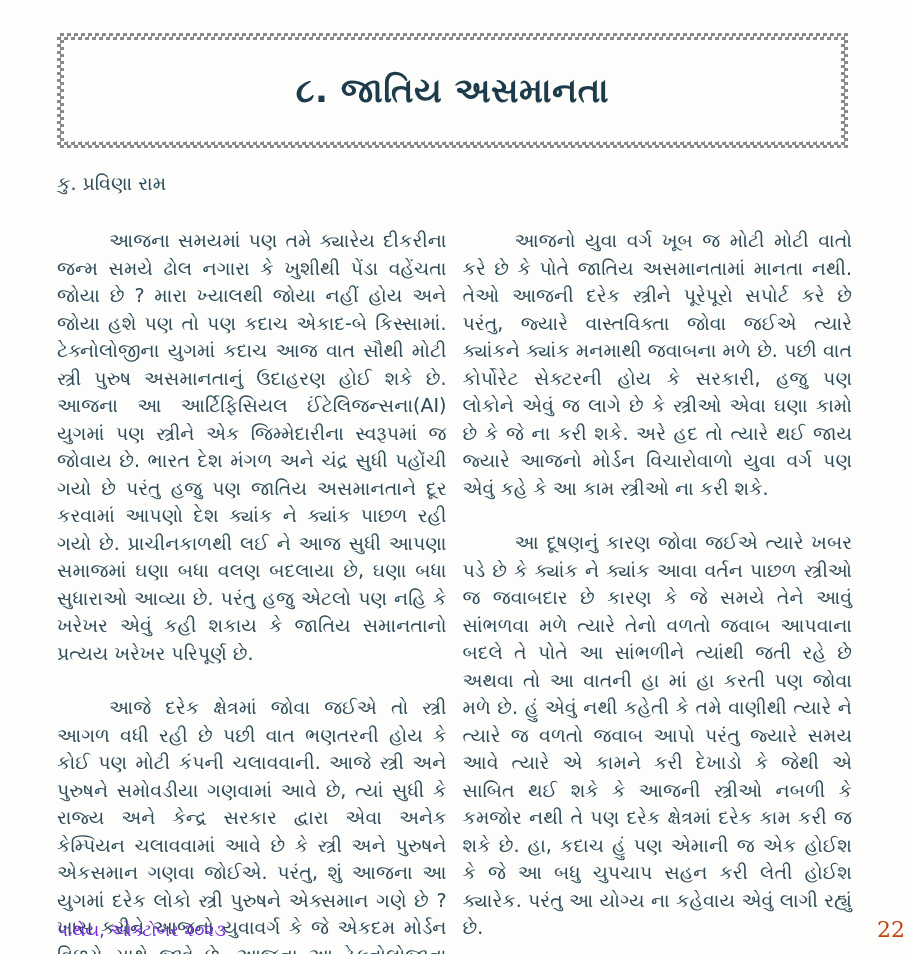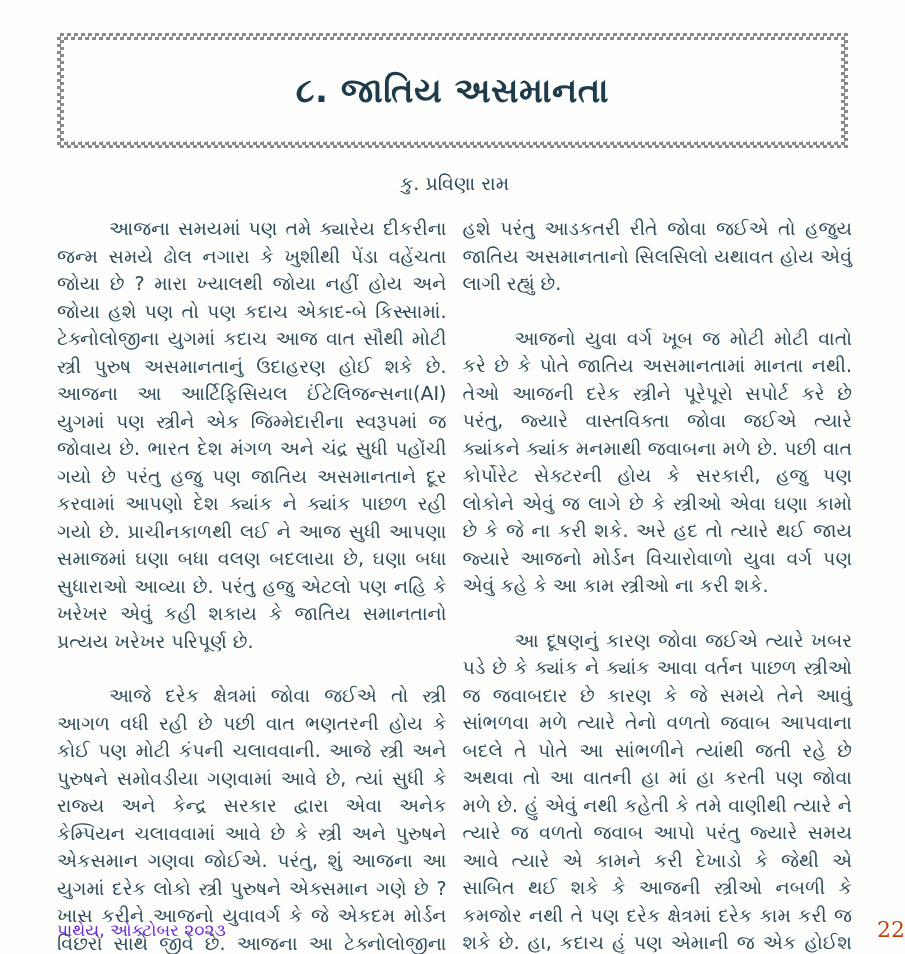--- a/index.html
+++ b/index.html
@@ -28,37 +28,37 @@
     display:flex;align-items:center;justify-content:center;
   }
   .page-title{
     font-size:34px;
     font-weight:600;
     color:#1d3b4a;
     letter-spacing:.5px;
   }
   .byline{
     margin:24px 53px 0 57px;
-    text-align:center;
+    text-align:left;
     font-size:19px;
     color:#2c4a57;
   }
   .columns{
     margin:20px 53px 0 57px;
     display:grid;
     grid-template-columns:1fr 1fr;
     column-gap:16px;
   }
   .col{
     font-size:19px;
     line-height:27.5px;
     text-align:justify;
     color:#2c4a57;
   }
-  .col p{margin:0 0 27px 0;}
+  .col p{margin:12px 0 27px 0;}
   .col p.indent{text-indent:52px;}
   .col p:last-child{margin-bottom:0;}
   .footer{
     position:absolute;
     left:0;right:0;bottom:12px;
     height:30px;
   }
   .journal{
     position:absolute;
     left:57px;bottom:2px;
@@ -86,21 +86,20 @@
   </div>
 
   <div class="byline">કુ. પ્રવિણા રામ</div>
 
   <div class="columns">
     <div class="col">
       <p class="indent">આજના સમયમાં પણ તમે ક્યારેય દીકરીના જન્મ સમયે ઢોલ નગારા કે ખુશીથી પેંડા વહેંચતા જોયા છે ? મારા ખ્યાલથી જોયા નહીં હોય અને જોયા હશે પણ તો પણ કદાચ એકાદ-બે કિસ્સામાં. ટેક્નોલોજીના યુગમાં કદાચ આજ વાત સૌથી મોટી સ્ત્રી પુરુષ અસમાનતાનું ઉદાહરણ હોઈ શકે છે. આજના આ આર્ટિફિસિયલ ઈંટેલિજન્સના(AI) યુગમાં પણ સ્ત્રીને એક જિમ્મેદારીના સ્વરૂપમાં જ જોવાય છે. ભારત દેશ મંગળ અને ચંદ્ર સુધી પહોંચી ગયો છે પરંતુ હજુ પણ જાતિય અસમાનતાને દૂર કરવામાં આપણો દેશ ક્યાંક ને ક્યાંક પાછળ રહી ગયો છે. પ્રાચીનકાળથી લઈ ને આજ સુધી આપણા સમાજમાં ઘણા બધા વલણ બદલાયા છે, ઘણા બધા સુધારાઓ આવ્યા છે. પરંતુ હજુ એટલો પણ નહિ કે ખરેખર એવું કહી શકાય કે જાતિય સમાનતાનો પ્રત્યય ખરેખર પરિપૂર્ણ છે.</p>
       <p class="indent">આજે દરેક ક્ષેત્રમાં જોવા જઈએ તો સ્ત્રી આગળ વધી રહી છે પછી વાત ભણતરની હોય કે કોઈ પણ મોટી કંપની ચલાવવાની. આજે સ્ત્રી અને પુરુષને સમોવડીયા ગણવામાં આવે છે, ત્યાં સુધી કે રાજ્ય અને કેન્દ્ર સરકાર દ્વારા એવા અનેક કેમ્પિયન ચલાવવામાં આવે છે કે સ્ત્રી અને પુરુષને એકસમાન ગણવા જોઈએ. પરંતુ, શું આજના આ યુગમાં દરેક લોકો સ્ત્રી પુરુષને એક્સમાન ગણે છે ? ખાસ કરીને આજનો યુવાવર્ગ કે જે એકદમ મોર્ડન વિછરો સાથે જીવે છે. આજના આ ટેક્નોલોજીના યુગમાં સ્ત્રી અને પુરુષને એકસમાન ગણવામાં આવે છે. પરંતુ, જાતિય અસમાનતાનો વેગ તો એવો જ જોવા મળી રહ્યો હોય એવું લાગે છે, હા કદાચ આમાં ક્યાય રસ્તાઓ ફંટાયા હશે ક્યાંક વેગ વધ્યો હશે અને ક્યાંક વેગ ઘટ્યો પણ</p>
     </div>
     <div class="col">
-      <p>હશે પરંતુ આડકતરી રીતે જોવા જઈએ તો હજુય જાતિય અસમાનતાનો સિલસિલો યથાવત હોય એવું લાગી રહ્યું છે.</p>
       <p class="indent">આજનો યુવા વર્ગ ખૂબ જ મોટી મોટી વાતો કરે છે કે પોતે જાતિય અસમાનતામાં માનતા નથી. તેઓ આજની દરેક સ્ત્રીને પૂરેપૂરો સપોર્ટ કરે છે પરંતુ, જ્યારે વાસ્તવિક્તા જોવા જઈએ ત્યારે ક્યાંકને ક્યાંક મનમાથી જવાબના મળે છે. પછી વાત કોર્પોરેટ સેક્ટરની હોય કે સરકારી, હજુ પણ લોકોને એવું જ લાગે છે કે સ્ત્રીઓ એવા ઘણા કામો છે કે જે ના કરી શકે. અરે હદ તો ત્યારે થઈ જાય જ્યારે આજનો મોર્ડન વિચારોવાળો યુવા વર્ગ પણ એવું કહે કે આ કામ સ્ત્રીઓ ના કરી શકે.</p>
       <p class="indent">આ દૂષણનું કારણ જોવા જઈએ ત્યારે ખબર પડે છે કે ક્યાંક ને ક્યાંક આવા વર્તન પાછળ સ્ત્રીઓ જ જવાબદાર છે કારણ કે જે સમયે તેને આવું સાંભળવા મળે ત્યારે તેનો વળતો જવાબ આપવાના બદલે તે પોતે આ સાંભળીને ત્યાંથી જતી રહે છે અથવા તો આ વાતની હા માં હા કરતી પણ જોવા મળે છે. હું એવું નથી કહેતી કે તમે વાણીથી ત્યારે ને ત્યારે જ વળતો જવાબ આપો પરંતુ જ્યારે સમય આવે ત્યારે એ કામને કરી દેખાડો કે જેથી એ સાબિત થઈ શકે કે આજની સ્ત્રીઓ નબળી કે કમજોર નથી તે પણ દરેક ક્ષેત્રમાં દરેક કામ કરી જ શકે છે. હા, કદાચ હું પણ એમાની જ એક હોઈશ કે જે આ બધુ ચુપચાપ સહન કરી લેતી હોઈશ ક્યારેક. પરંતુ આ યોગ્ય ના કહેવાય એવું લાગી રહ્યું છે.</p>
 
     </div>
   </div>
 
   <div class="footer">
     <span class="journal">પાથેય, ઓક્ટોબર ૨૦૨૩</span>
     <div class="page-number">22</div>
   </div>

